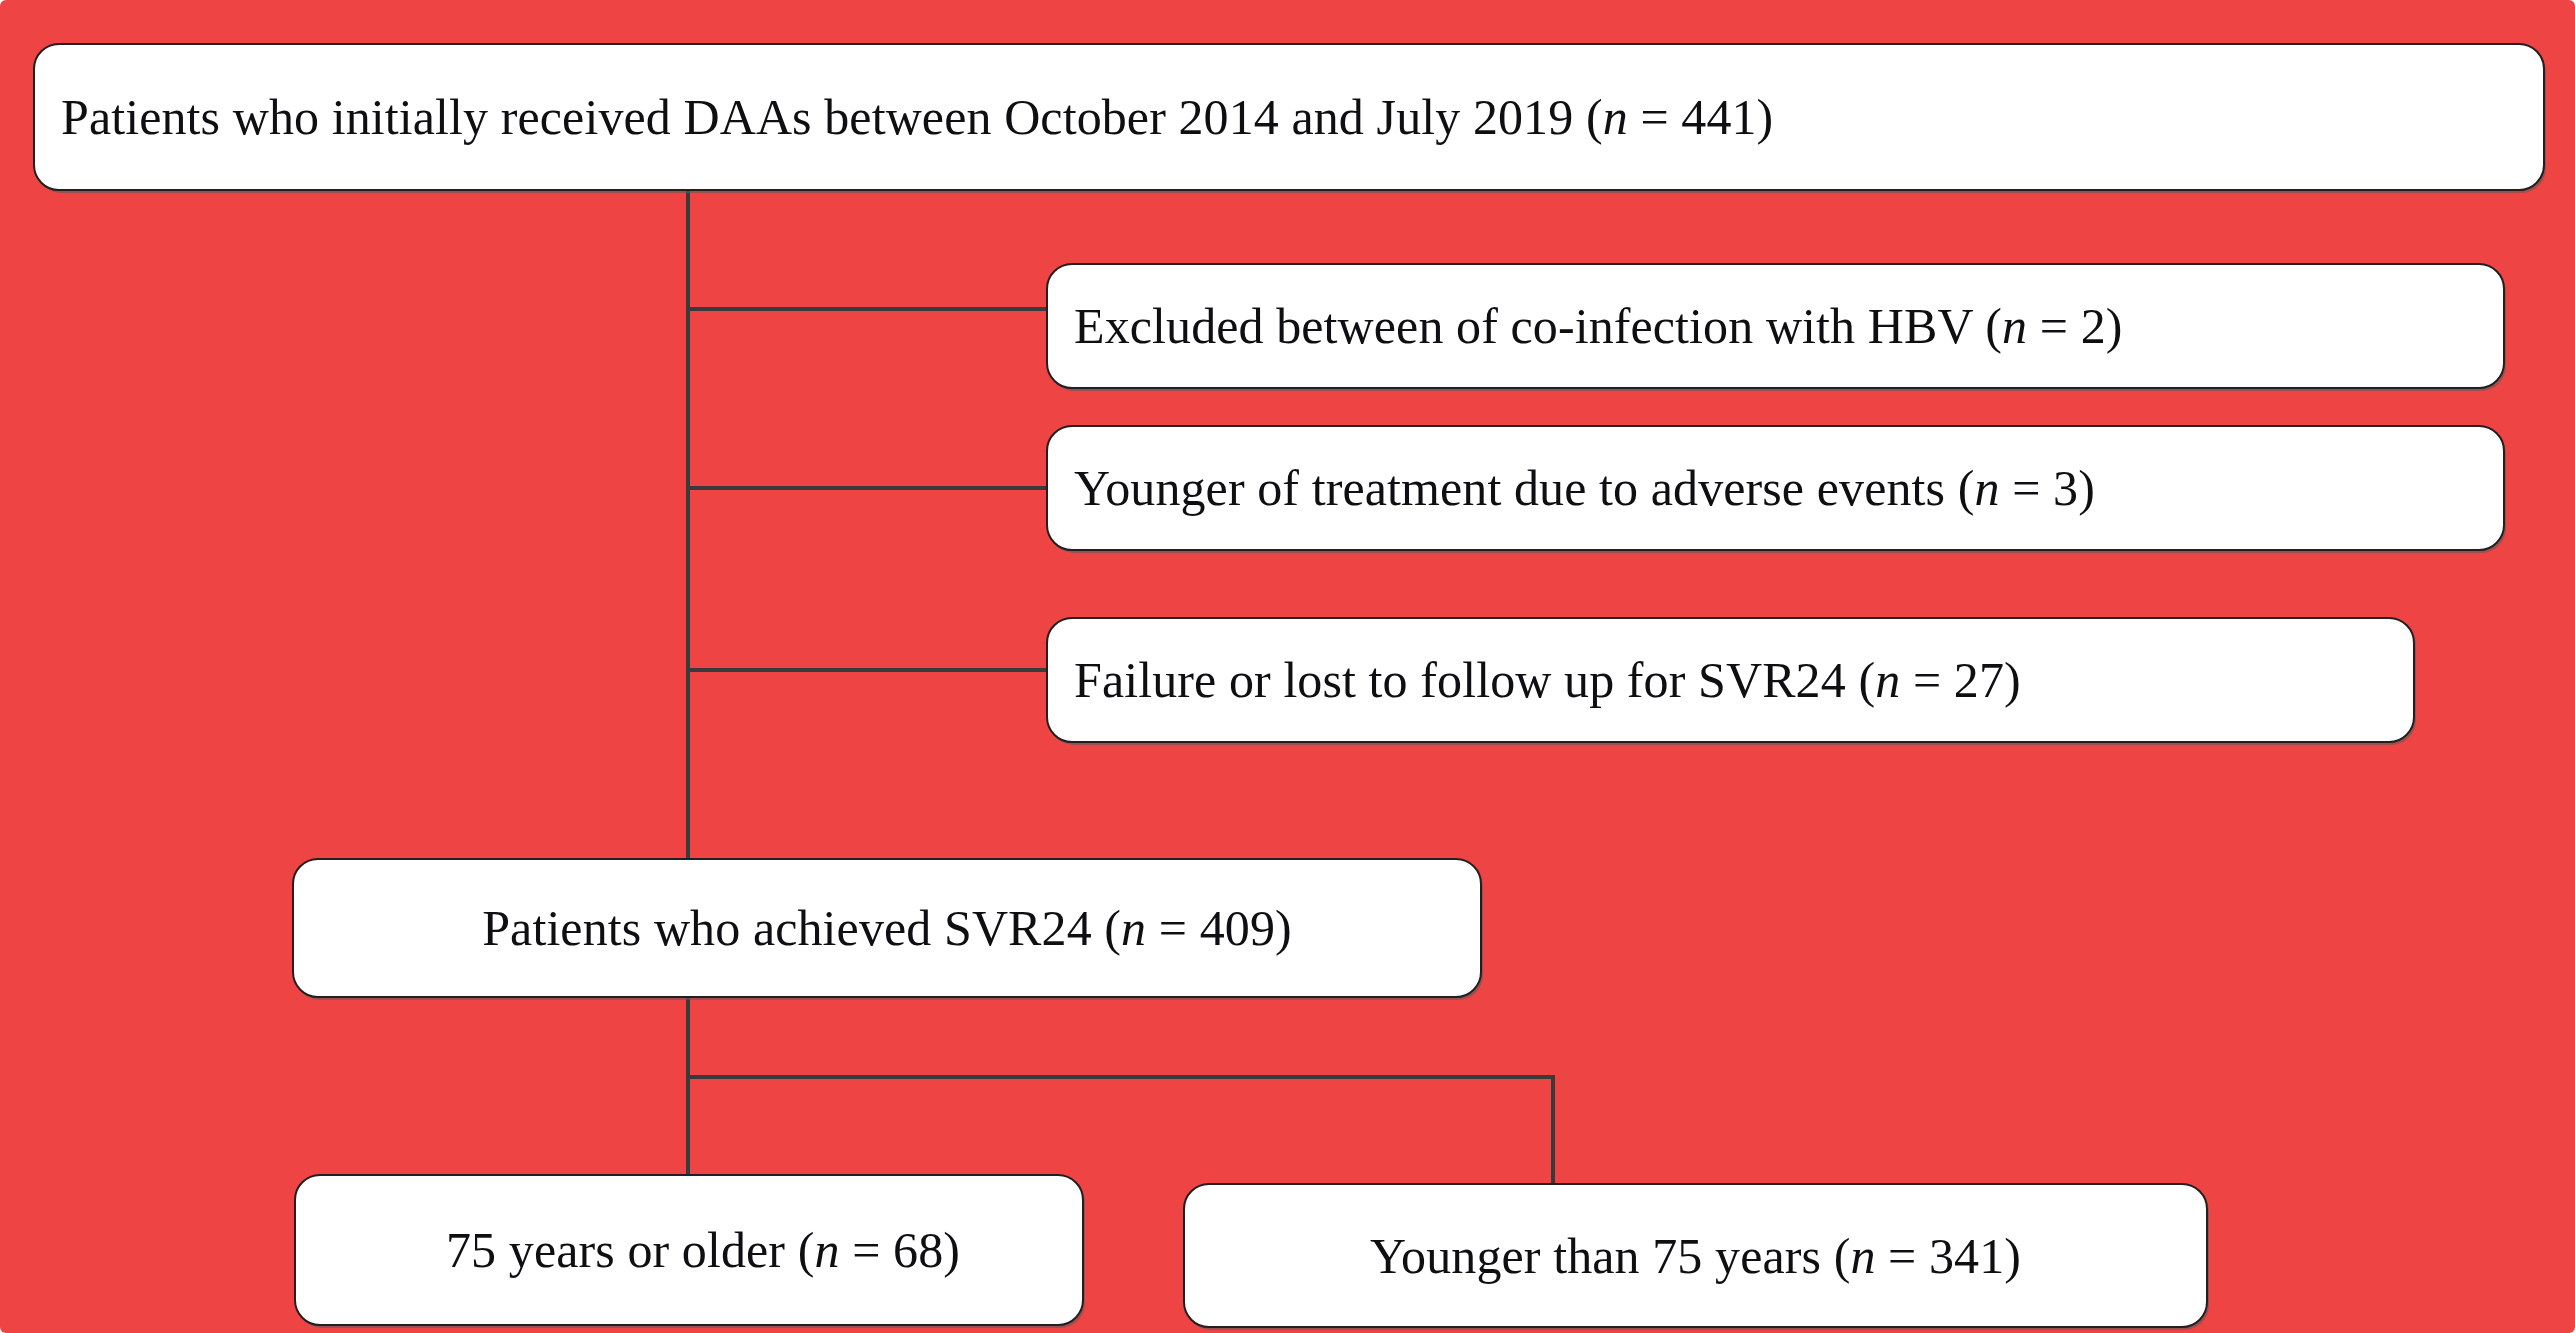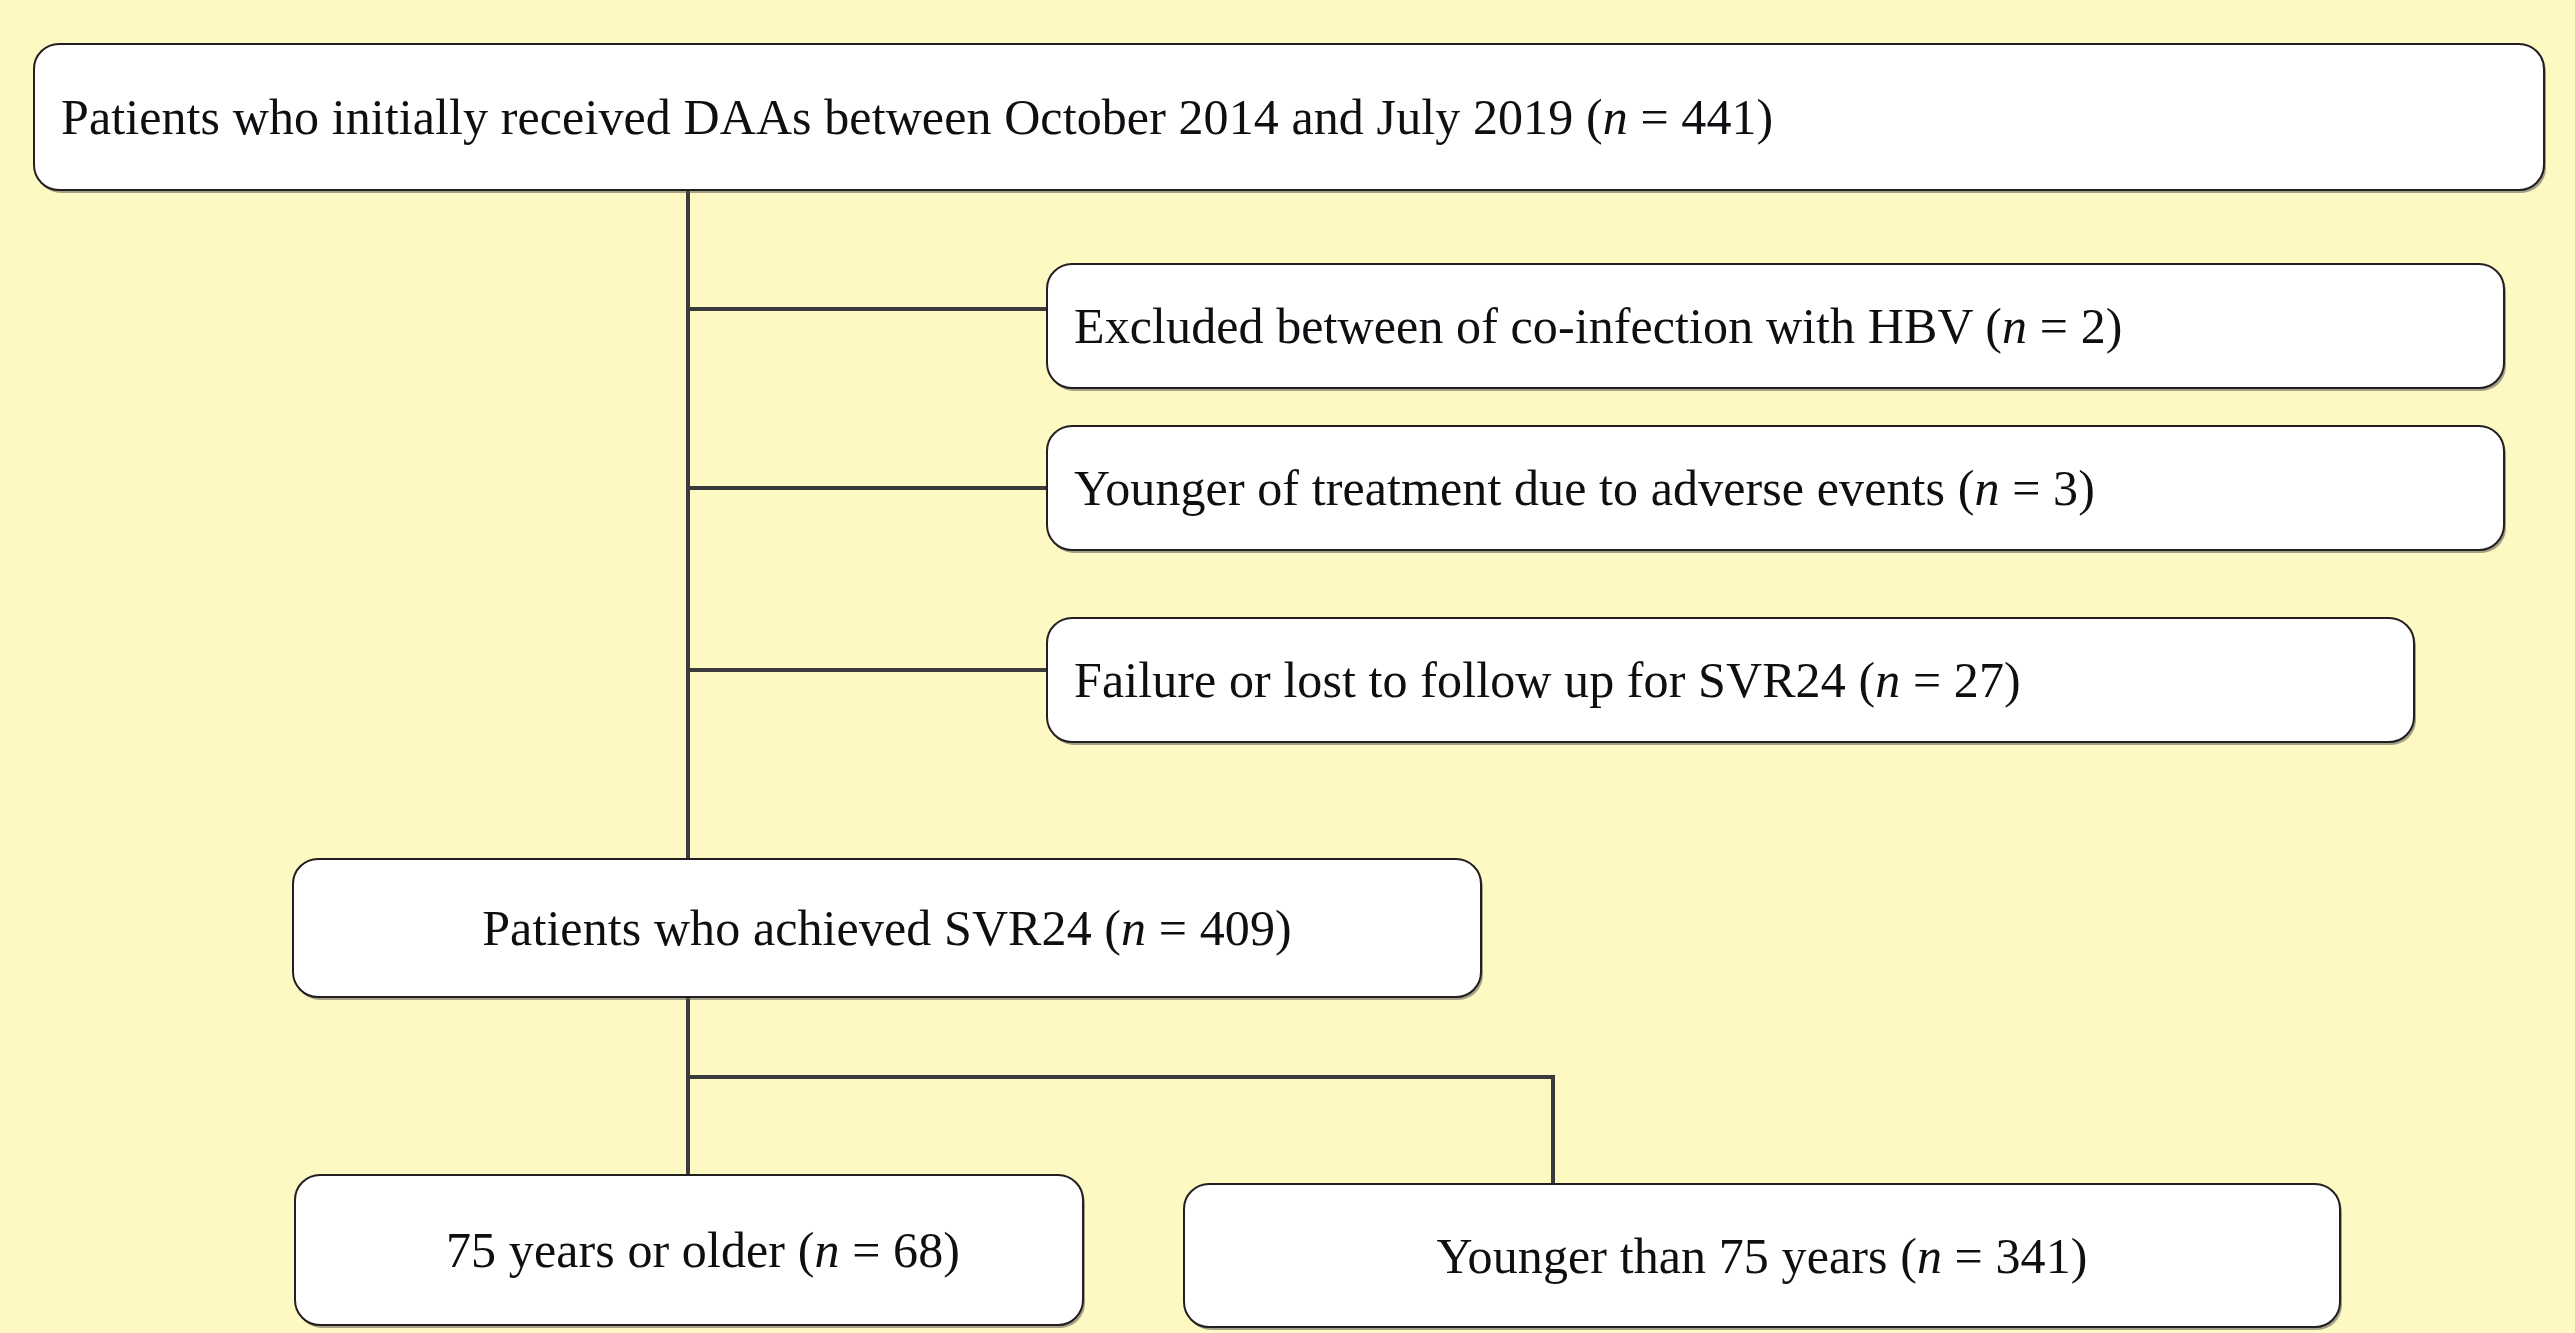--- a/index.html
+++ b/index.html
@@ -4,23 +4,24 @@
 <style>
   html, body {
     margin: 0;
     padding: 0;
     background: #ffffff;
   }
   #canvas {
     position: relative;
     width: 2575px;
     height: 1333px;
-    background: #fef9c3;
+    background: #ef4444;
     overflow: hidden;
     font-family: "Liberation Serif", "DejaVu Serif", serif;
+    border-radius: 6px;
   }
   .node {
     position: absolute;
     box-sizing: border-box;
     background: #ffffff;
     border: 2.5px solid #231f20;
     border-radius: 26px;
     display: flex;
     align-items: center;
     z-index: 3;
@@ -87,17 +88,17 @@
   </div>
 
   <div class="node center" style="left:292px; top:858px; width:1190px; height:140px;">
     <span class="txt"><span>Patients who achieved SVR24 (</span><span class="ital">n</span><span> = </span><span>409</span><span>)</span></span>
   </div>
 
   <div class="node center" style="left:294px; top:1174px; width:790px; height:152px;padding-left:28px;">
     <span class="txt"><span>75 years or older (</span><span class="ital">n</span><span> = </span><span>68</span><span>)</span></span>
   </div>
 
-  <div class="node center" style="left:1183px; top:1183px; width:1158px; height:145px;">
+  <div class="node center" style="left:1183px; top:1183px; width:1025px; height:145px;">
     <span class="txt"><span>Younger than 75 years (</span><span class="ital">n</span><span> = </span><span>341</span><span>)</span></span>
   </div>
 
 </div>
 
 </body></html>

